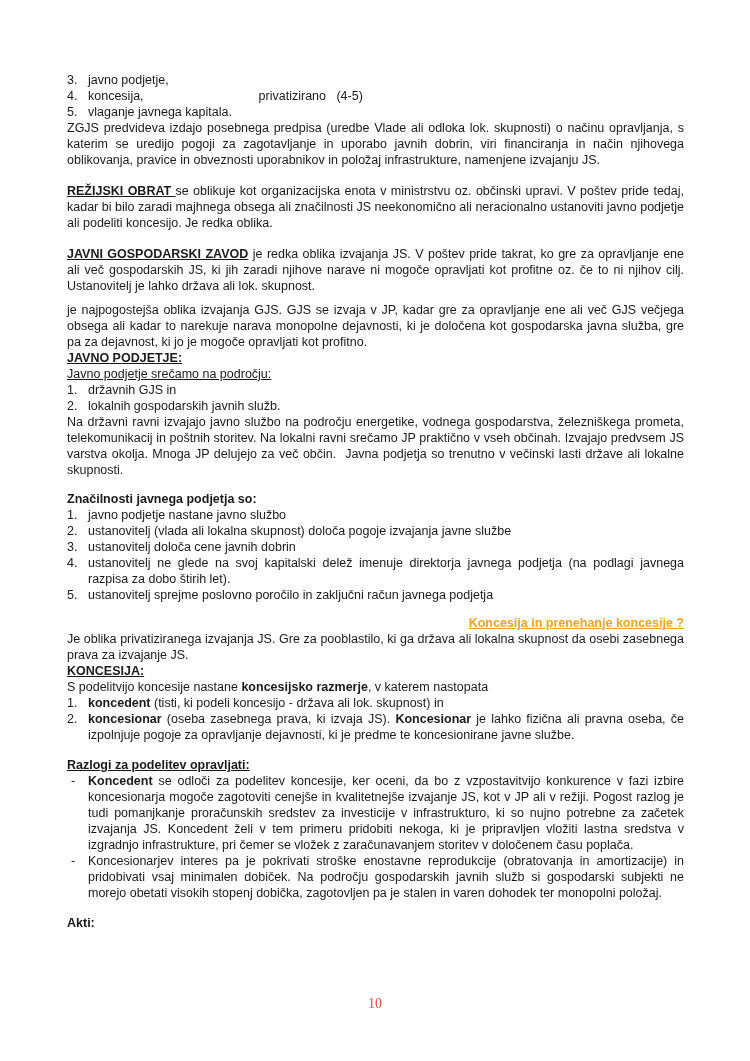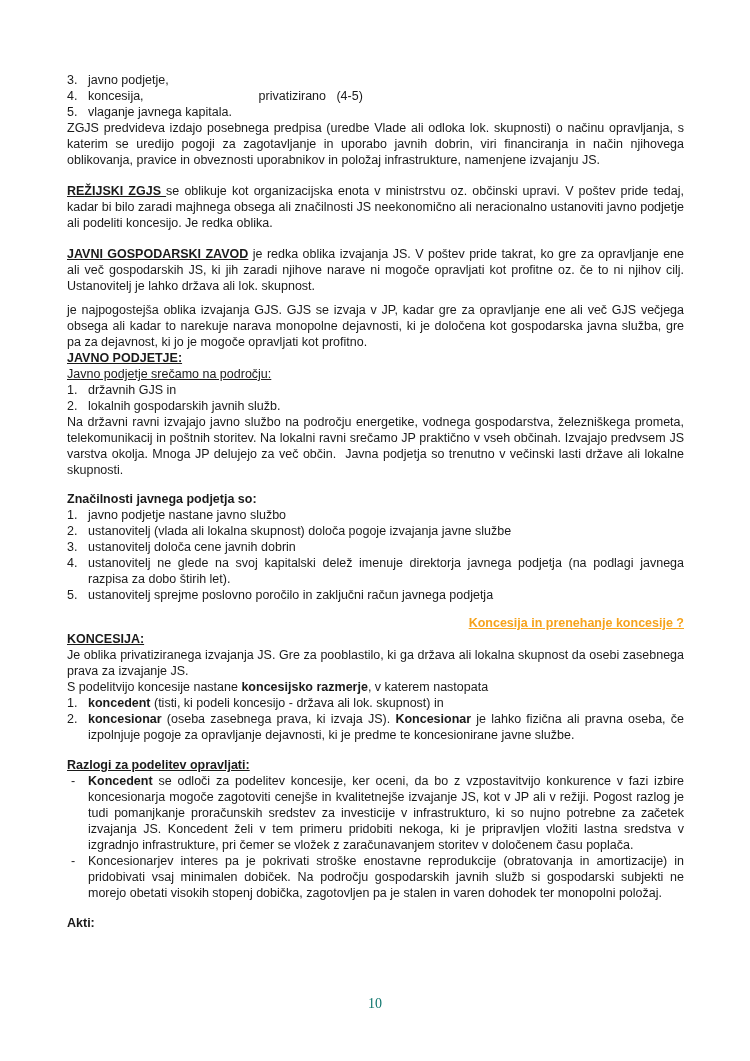--- a/index.html
+++ b/index.html
@@ -42,54 +42,54 @@
   .tab { margin-left: 115px; }
   .spacer { width: 100%; }
   .page-number {
     position: absolute;
     left: 0;
     right: 0;
     top: 996px;
     text-align: center;
     font-family: "Liberation Serif", "DejaVu Serif", serif;
     font-size: 14px;
-    color: #0f766e;
+    color: #ef4444;
   }
 </style>
 </head>
 <body>
 
 <div class="page">
   <div class="content">
       <div class="block li"><span class="marker">3.</span><span>javno podjetje,</span></div>
       <div class="block li"><span class="marker">4.</span><span>koncesija,</span><span class="tab">privatizirano&nbsp;&nbsp; (4-5)</span></div>
       <div class="block li"><span class="marker">5.</span><span>vlaganje javnega kapitala.</span></div>
       <div class="block p justify"><span>ZGJS predvideva izdajo posebnega predpisa (uredbe Vlade ali odloka lok. skupnosti) o načinu opravljanja, s katerim se uredijo pogoji za zagotavljanje in uporabo javnih dobrin, viri financiranja in način njihovega oblikovanja, pravice in obveznosti uporabnikov in položaj infrastrukture, namenjene izvajanju JS.</span></div>
       <div class="spacer" style="height: 15px;"></div>
-      <div class="block p justify"><span class="b u">REŽIJSKI ZGJS </span><span>se oblikuje kot organizacijska enota v ministrstvu oz. občinski upravi. V poštev pride tedaj, kadar bi bilo zaradi majhnega obsega ali značilnosti JS neekonomično ali neracionalno ustanoviti javno podjetje ali podeliti koncesijo. Je redka oblika.</span></div>
+      <div class="block p justify"><span class="b u">REŽIJSKI OBRAT </span><span>se oblikuje kot organizacijska enota v ministrstvu oz. občinski upravi. V poštev pride tedaj, kadar bi bilo zaradi majhnega obsega ali značilnosti JS neekonomično ali neracionalno ustanoviti javno podjetje ali podeliti koncesijo. Je redka oblika.</span></div>
       <div class="spacer" style="height: 15px;"></div>
       <div class="block p justify"><span class="b u">JAVNI GOSPODARSKI ZAVOD</span><span> je redka oblika izvajanja JS. V poštev pride takrat, ko gre za opravljanje ene ali več gospodarskih JS, ki jih zaradi njihove narave ni mogoče opravljati kot profitne oz. če to ni njihov cilj. Ustanovitelj je lahko država ali lok. skupnost.</span></div>
       <div class="spacer" style="height: 8px;"></div>
       <div class="block p justify"><span>je najpogostejša oblika izvajanja GJS. GJS se izvaja v JP, kadar gre za opravljanje ene ali več GJS večjega obsega ali kadar to narekuje narava monopolne dejavnosti, ki je določena kot gospodarska javna služba, gre pa za dejavnost, ki jo je mogoče opravljati kot profitno.</span></div>
       <div class="block h"><span class="b u">JAVNO PODJETJE:</span></div>
       <div class="block h"><span class="u">Javno podjetje srečamo na področju:</span></div>
       <div class="block li"><span class="marker">1.</span><span>državnih GJS in</span></div>
       <div class="block li"><span class="marker">2.</span><span>lokalnih gospodarskih javnih služb.</span></div>
       <div class="block p justify"><span>Na državni ravni izvajajo javno službo na področju energetike, vodnega gospodarstva, železniškega prometa, telekomunikacij in poštnih storitev. Na lokalni ravni srečamo JP praktično v vseh občinah. Izvajajo predvsem JS varstva okolja. Mnoga JP delujejo za več občin.&nbsp; Javna podjetja so trenutno v večinski lasti države ali lokalne skupnosti.</span></div>
       <div class="spacer" style="height: 13px;"></div>
       <div class="block h"><span class="b">Značilnosti javnega podjetja so:</span></div>
       <div class="block li"><span class="marker">1.</span><span>javno podjetje nastane javno službo</span></div>
       <div class="block li"><span class="marker">2.</span><span>ustanovitelj (vlada ali lokalna skupnost) določa pogoje izvajanja javne službe</span></div>
       <div class="block li"><span class="marker">3.</span><span>ustanovitelj določa cene javnih dobrin</span></div>
       <div class="block li justify"><span class="marker">4.</span><span>ustanovitelj ne glede na svoj kapitalski delež imenuje direktorja javnega podjetja (na podlagi javnega razpisa za dobo štirih let).</span></div>
       <div class="block li"><span class="marker">5.</span><span>ustanovitelj sprejme poslovno poročilo in zaključni račun javnega podjetja</span></div>
       <div class="spacer" style="height: 12px;"></div>
       <div class="block center center"><span class="b u" style="color: rgb(246, 163, 28);">Koncesija in prenehanje koncesije ?</span></div>
+      <div class="block p justify"><span>Je oblika privatiziranega izvajanja JS. Gre za pooblastilo, ki ga država ali lokalna skupnost da osebi zasebnega prava za izvajanje JS.</span></div>
       <div class="block h"><span class="b u">KONCESIJA:</span></div>
-      <div class="block p justify"><span>Je oblika privatiziranega izvajanja JS. Gre za pooblastilo, ki ga država ali lokalna skupnost da osebi zasebnega prava za izvajanje JS.</span></div>
       <div class="block p"><span>S podelitvijo koncesije nastane </span><span class="b">koncesijsko razmerje</span><span>, v katerem nastopata</span></div>
       <div class="block li"><span class="marker">1.</span><span class="b">koncedent</span><span> (tisti, ki podeli koncesijo - država ali lok. skupnost) in</span></div>
       <div class="block li justify"><span class="marker">2.</span><span class="b">koncesionar</span><span> (oseba zasebnega prava, ki izvaja JS). </span><span class="b">Koncesionar</span><span> je lahko fizična ali pravna oseba, če izpolnjuje pogoje za opravljanje dejavnosti, ki je predme te koncesionirane javne službe.</span></div>
       <div class="spacer" style="height: 14px;"></div>
       <div class="block h"><span class="b u">Razlogi za podelitev opravljati:</span></div>
       <div class="block dash justify"><span class="marker">-</span><span class="b">Koncedent</span><span> se odloči za podelitev koncesije, ker oceni, da bo z vzpostavitvijo konkurence v fazi izbire koncesionarja mogoče zagotoviti cenejše in kvalitetnejše izvajanje JS, kot v JP ali v režiji. Pogost razlog je tudi pomanjkanje proračunskih sredstev za investicije v infrastrukturo, ki so nujno potrebne za začetek izvajanja JS. Koncedent želi v tem primeru pridobiti nekoga, ki je pripravljen vložiti lastna sredstva v izgradnjo infrastrukture, pri čemer se vložek z zaračunavanjem storitev v določenem času poplača.</span></div>
       <div class="block dash justify"><span class="marker">-</span><span>Koncesionarjev interes pa je pokrivati stroške enostavne reprodukcije (obratovanja in amortizacije) in pridobivati vsaj minimalen dobiček. Na področju gospodarskih javnih služb si gospodarski subjekti ne morejo obetati visokih stopenj dobička, zagotovljen pa je stalen in varen dohodek ter monopolni položaj.</span></div>
       <div class="spacer" style="height: 14px;"></div>
       <div class="block h"><span class="b">Akti:</span></div>
     </div>

